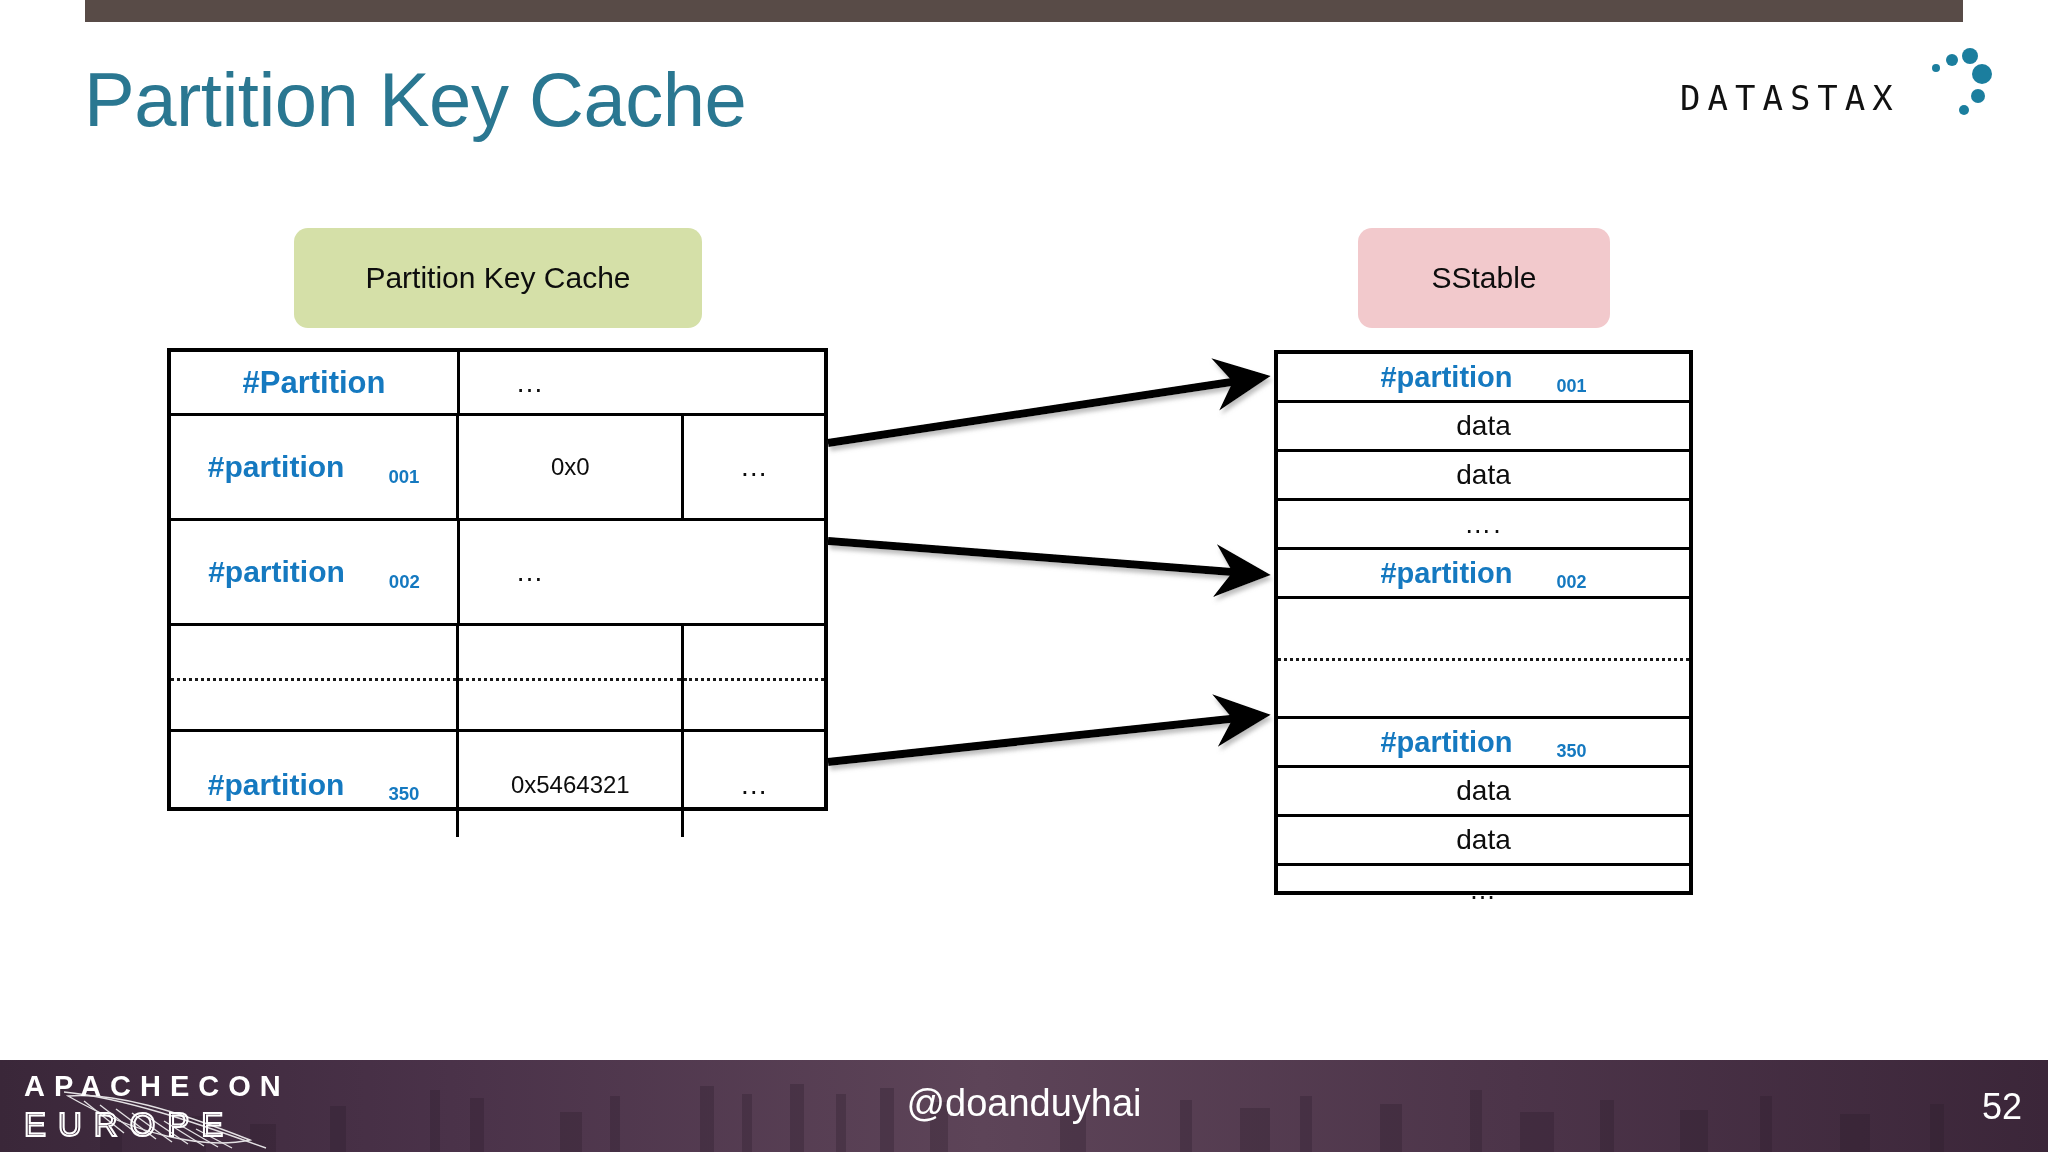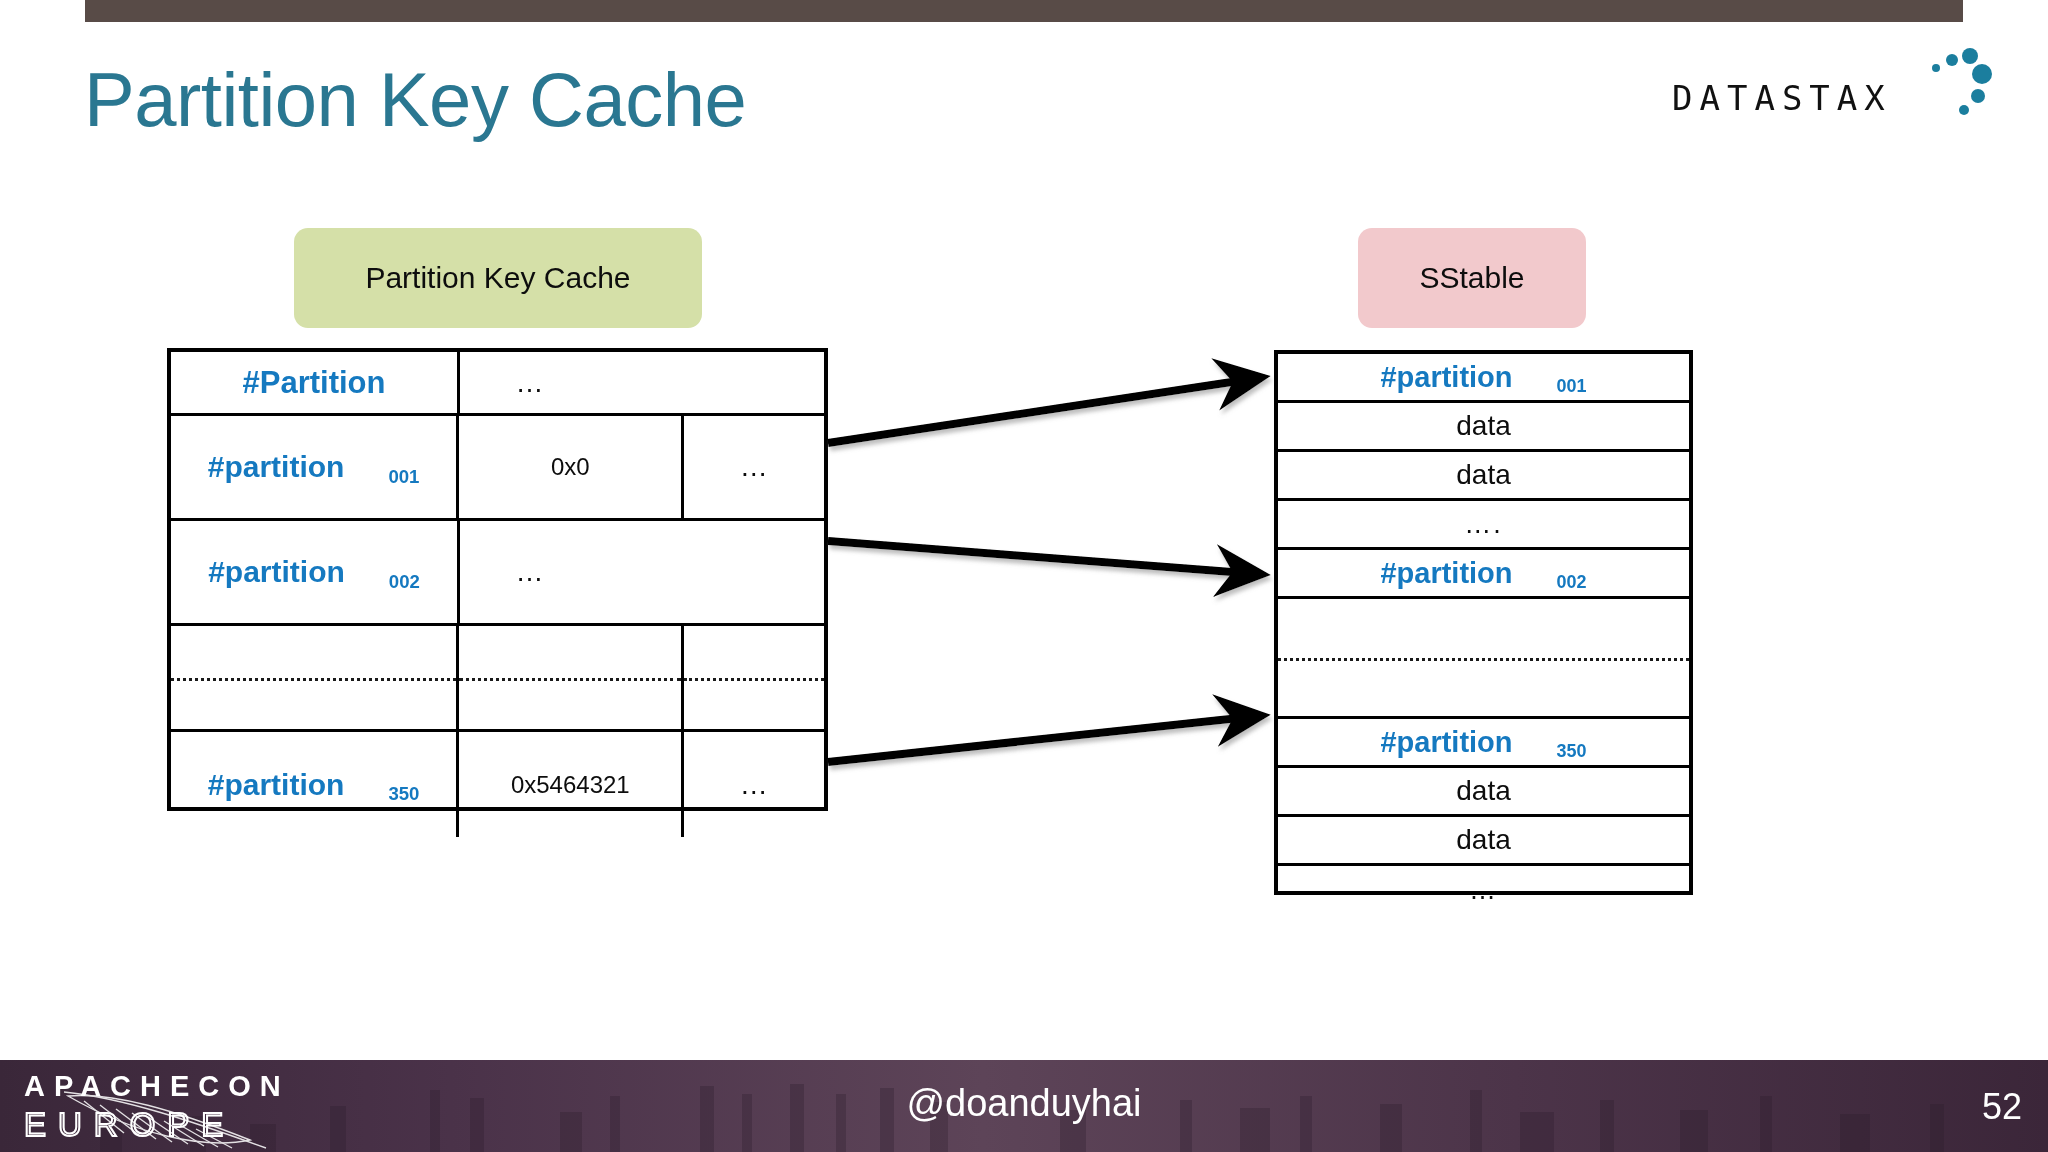--- a/index.html
+++ b/index.html
@@ -41,21 +41,21 @@
   
   #logo {
     position: absolute;
     right: 56px;
     top: 48px;
     width: 320px;
     height: 72px;
   }
   #logo-word {
     position: absolute;
-    left: 0;
+    left: 8px;
     bottom: 2px;
     font-size: 34px;
     letter-spacing: 7px;
     color: #111111;
     font-family: "DejaVu Sans Mono", monospace;
     font-weight: 400;
   }
   #logo-dots { position: absolute; right: 0; top: 0; width: 84px; height: 72px; }
 
   
@@ -66,21 +66,21 @@
     align-items: center;
     justify-content: center;
     font-size: 30px;
     color: #0d0d0d;
   }
   #chip-pkc {
     left: 294px; top: 228px; width: 408px; height: 100px;
     background: #D5E0A8;
   }
   #chip-sstable {
-    left: 1358px; top: 228px; width: 228px; height: 100px;
+    left: 1358px; top: 228px; width: 252px; height: 100px;
     background: #F2C9CC;
   }
 
   
   .part {
     color: #1579C0;
     font-weight: bold;
     white-space: nowrap;
   }
   .part sub {

